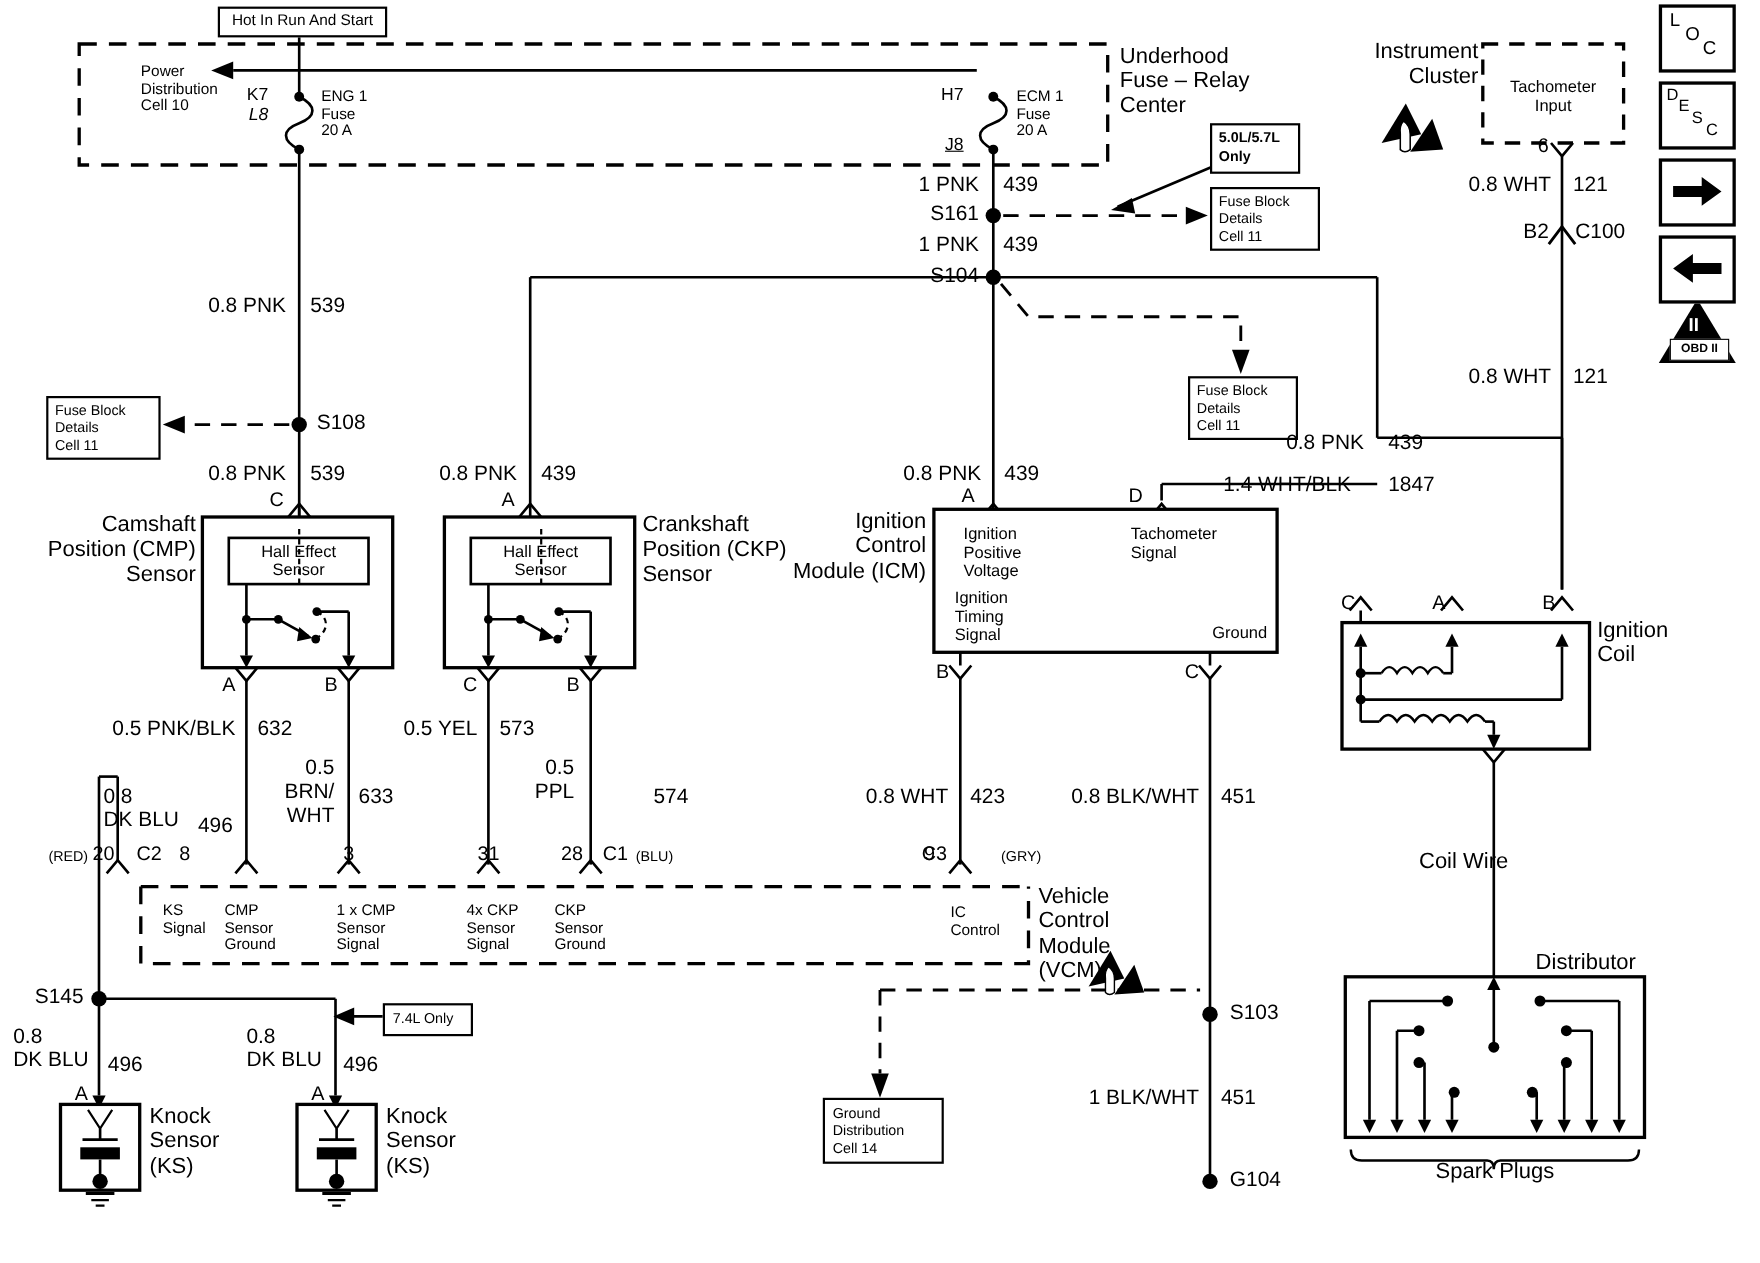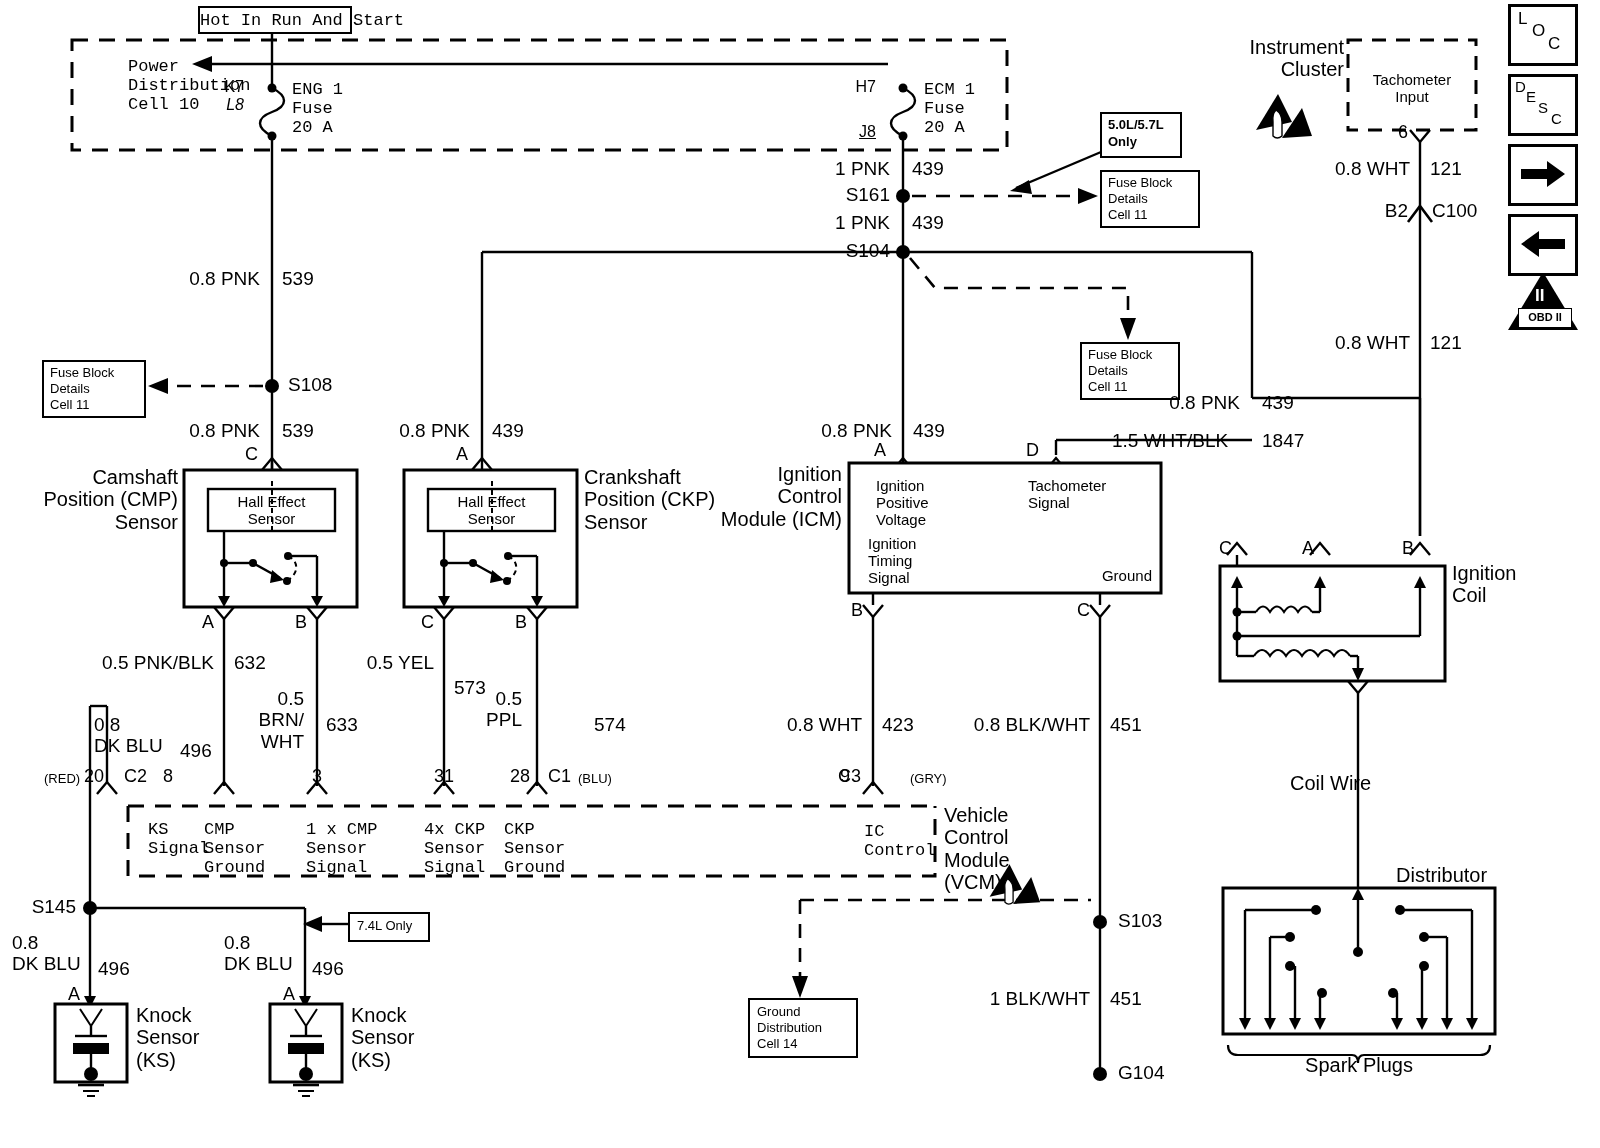--- a/index.html
+++ b/index.html
@@ -1,21 +1,21 @@
 <!DOCTYPE html>
 <html><head>
 <meta charset="utf-8">
 <style>
   html,body{margin:0;padding:0;background:#fff;}
   body{font-family:"Liberation Sans", sans-serif;}
   #stage{position:relative;width:1600px;height:1148px;background:#fff;overflow:hidden;}
   #wires{position:absolute;left:0;top:0;width:1600px;height:1148px;}
   .lbl{position:absolute;white-space:nowrap;color:#000;line-height:1.12;}
   .t13{font-size:13px;}
-  .t14{font-size:17px;font-family:Liberation Mono, monospace;}
+  .t14{font-size:14px;}
   .t15{font-size:15px;}
   .t16{font-size:16px;}
   .t17{font-size:17px;}
   .t18{font-size:18px;}
   .t19{font-size:19px;}
   .t20{font-size:20px;}
   .t11{font-size:11px;}
   .ctr{text-align:center;}
   .rt{text-align:right;}
   .box{position:absolute;border:2px solid #000;background:#fff;}
@@ -294,20 +294,25 @@
   </div>
 
   <div class="lbl t16 rt" style="left:840px;top:78px;width:36px;">H7</div>
   <div class="lbl t16 rt" style="left:840px;top:123px;width:36px;text-decoration:underline;">J8</div>
   <div class="lbl t14" style="left:924px;top:80px;">
     <div>ECM 1</div>
     <div>Fuse</div>
     <div>20 A</div>
   </div>
 
+  <div class="lbl t20" style="left:1018px;top:40px;">
+    <div>Underhood</div>
+    <div>Fuse – Relay</div>
+    <div>Center</div>
+  </div>
 
   <div class="box" style="left:1100px;top:112px;width:78px;height:42px;font-weight:bold;">
     <div class="lbl t13" style="left:6px;top:4px;">5.0L/5.7L</div>
     <div class="lbl t13" style="left:6px;top:21px;">Only</div>
   </div>
 
   <div class="box" style="left:1100px;top:170px;width:96px;height:54px;">
     <div class="lbl t13" style="left:6px;top:4px;">Fuse Block</div>
     <div class="lbl t13" style="left:6px;top:20px;">Details</div>
     <div class="lbl t13" style="left:6px;top:36px;">Cell 11</div>
@@ -345,21 +350,21 @@
 
   <div class="lbl t19 rt" style="left:358px;top:420px;width:112px;">0.8 PNK</div>
   <div class="lbl t19" style="left:492px;top:420px;">439</div>
 
   <div class="lbl t19 rt" style="left:780px;top:420px;width:112px;">0.8 PNK</div>
   <div class="lbl t19" style="left:913px;top:420px;">439</div>
 
   <div class="lbl t19 rt" style="left:1128px;top:392px;width:112px;">0.8 PNK</div>
   <div class="lbl t19" style="left:1262px;top:392px;">439</div>
 
-  <div class="lbl t19" style="left:1112px;top:430px;">1.5 WHT/BLK</div>
+  <div class="lbl t19" style="left:1112px;top:430px;">1.4 WHT/BLK</div>
   <div class="lbl t19" style="left:1262px;top:430px;">1847</div>
 
   <div class="lbl t20 rt" style="left:1196px;top:36px;width:148px;">
     <div>Instrument</div>
     <div>Cluster</div>
   </div>
   <div class="lbl t15 ctr" style="left:1348px;top:72px;width:128px;">
     <div>Tachometer</div>
     <div>Input</div>
   </div>
@@ -435,21 +440,21 @@
   <div class="lbl t19" style="left:234px;top:652px;">632</div>
 
   <div class="lbl t19 rt" style="left:186px;top:688px;width:118px;">
     <div>0.5</div>
     <div>BRN/</div>
     <div>WHT</div>
   </div>
   <div class="lbl t19" style="left:326px;top:714px;">633</div>
 
   <div class="lbl t19 rt" style="left:300px;top:652px;width:134px;">0.5 YEL</div>
-  <div class="lbl t19" style="left:454px;top:652px;margin-top:25px;">573</div>
+  <div class="lbl t19" style="left:454px;top:652px;">573</div>
 
   <div class="lbl t19 rt" style="left:410px;top:688px;width:112px;">
     <div>0.5</div>
     <div>PPL</div>
   </div>
   <div class="lbl t19" style="left:546px;top:714px;margin-left:48px;">574</div>
 
   <div class="lbl t19 rt" style="left:730px;top:714px;width:132px;">0.8 WHT</div>
   <div class="lbl t19" style="left:882px;top:714px;">423</div>
 

